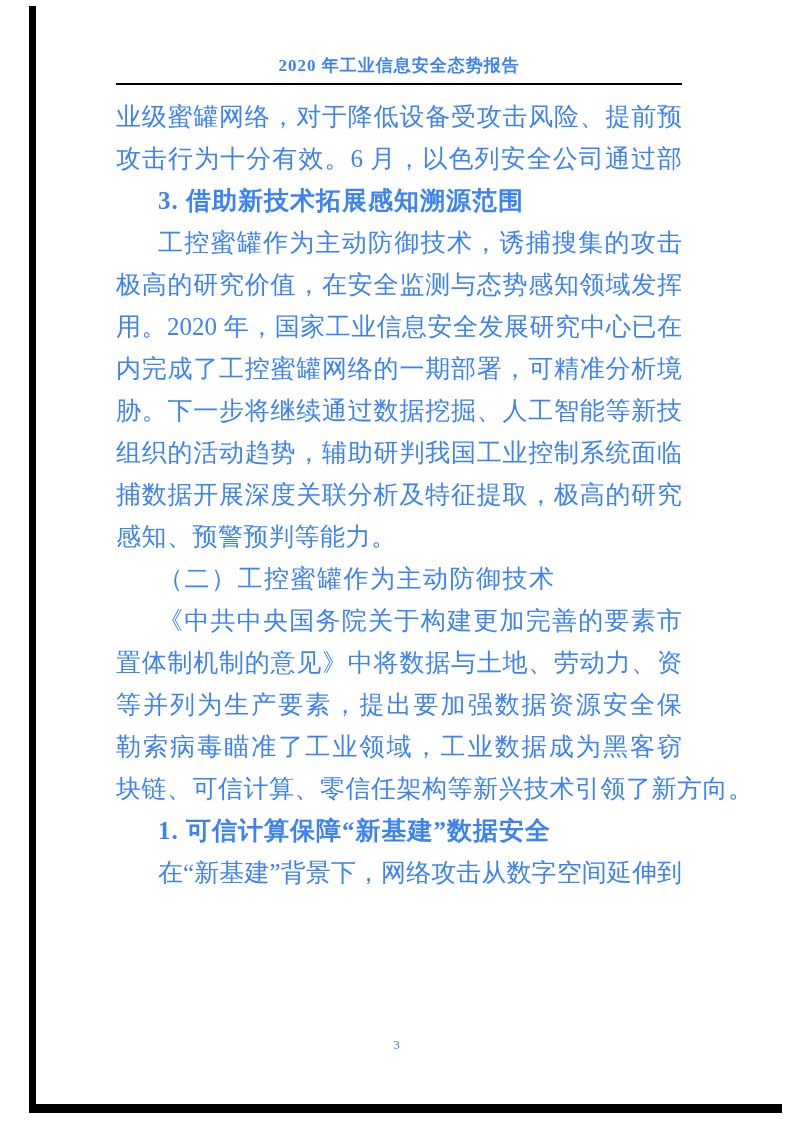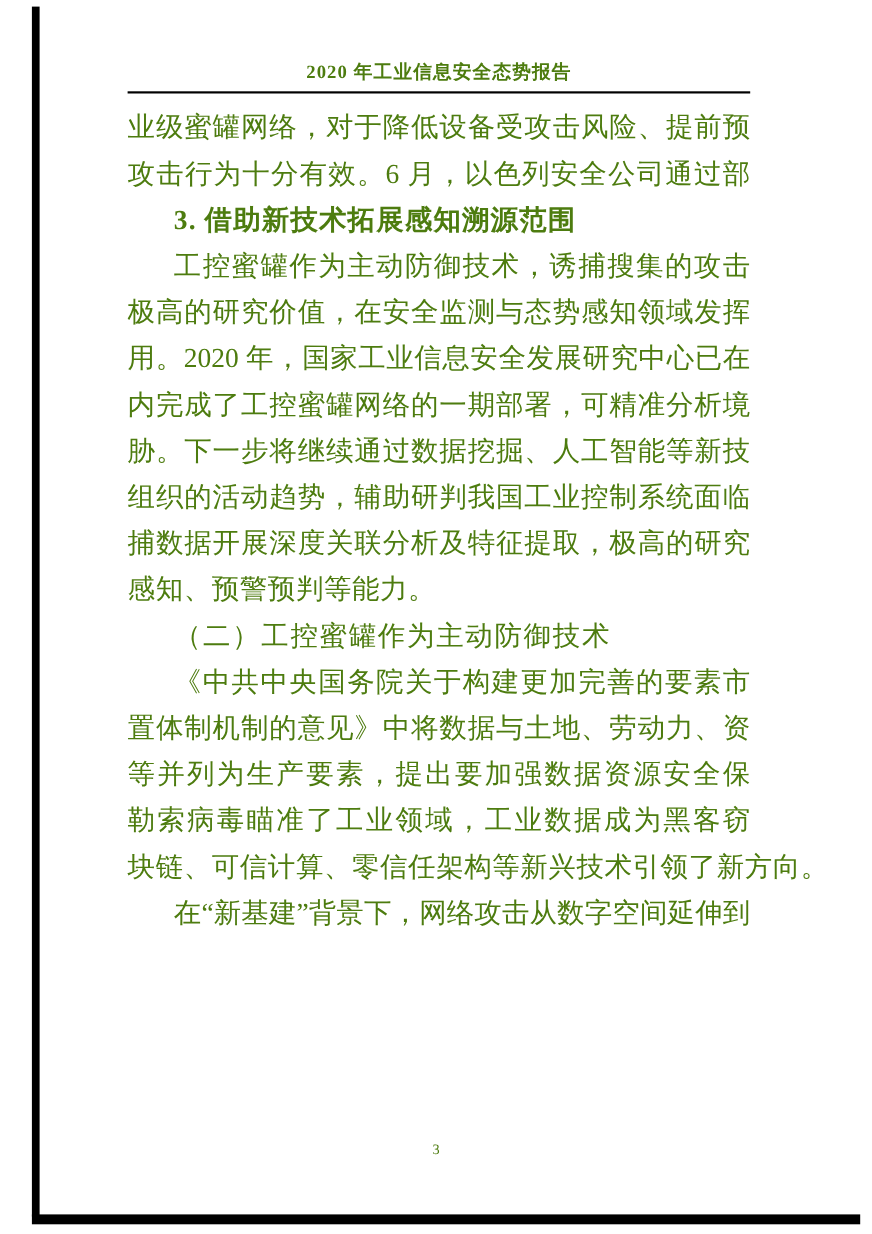--- a/index.html
+++ b/index.html
@@ -1,19 +1,19 @@
 <!DOCTYPE html>
 <html style="--scan: #000000; --rule: #000000;"><head>
 <meta charset="utf-8">
 <style>
   html,body{margin:0;padding:0;background:#ffffff;}
   .page{
     position:relative;width:782px;height:1122px;background:#ffffff;
     font-family:"Liberation Serif","DejaVu Serif",serif;
-    color:#4d7c0f;overflow:hidden;
+    color:#3b82f6;overflow:hidden;
   }
   
   .scan-edge-left{position:absolute;left:29px;top:6px;width:7px;height:1100px;background:var(--scan,#000);}
   .scan-edge-bottom{position:absolute;left:29px;top:1104px;width:764px;height:9px;background:var(--scan,#000);}
   
   .header-title{
     position:absolute;left:116px;top:54px;width:566px;
     text-align:center;font-size:17px;font-weight:700;letter-spacing:1px;
   }
   .header-rule{position:absolute;left:116px;top:83px;width:566px;height:2px;background:var(--rule,#000);}
@@ -55,18 +55,19 @@
       <div class="line body justify">胁。下一步将继续通过数据挖掘、人工智能等新技术，对诱</div>
       <div class="line body justify">组织的活动趋势，辅助研判我国工业控制系统面临的攻击威</div>
       <div class="line body justify">捕数据开展深度关联分析及特征提取，极高的研究价值、威胁</div>
       <div class="line body">感知、预警预判等能力。</div>
       <div class="line heading-kai indent">（二）工控蜜罐作为主动防御技术</div>
       <div class="line body justify indent">《中共中央国务院关于构建更加完善的要素市场化配</div>
       <div class="line body justify">置体制机制的意见》中将数据与土地、劳动力、资本、技术</div>
       <div class="line body justify">等并列为生产要素，提出要加强数据资源安全保护。近年来，</div>
       <div class="line body justify">勒索病毒瞄准了工业领域，工业数据成为黑客窃取、篡改的</div>
       <div class="line body">块链、可信计算、零信任架构等新兴技术引领了新方向。</div>
+      <div class="line heading-bold indent">1. 可信计算保障“新基建”数据安全</div>
       <div class="line body justify indent">在“新基建”背景下，网络攻击从数字空间延伸到物理</div>
     </div>
 
   <div class="footer">3</div>
 
 </div>
 
 </body></html>

